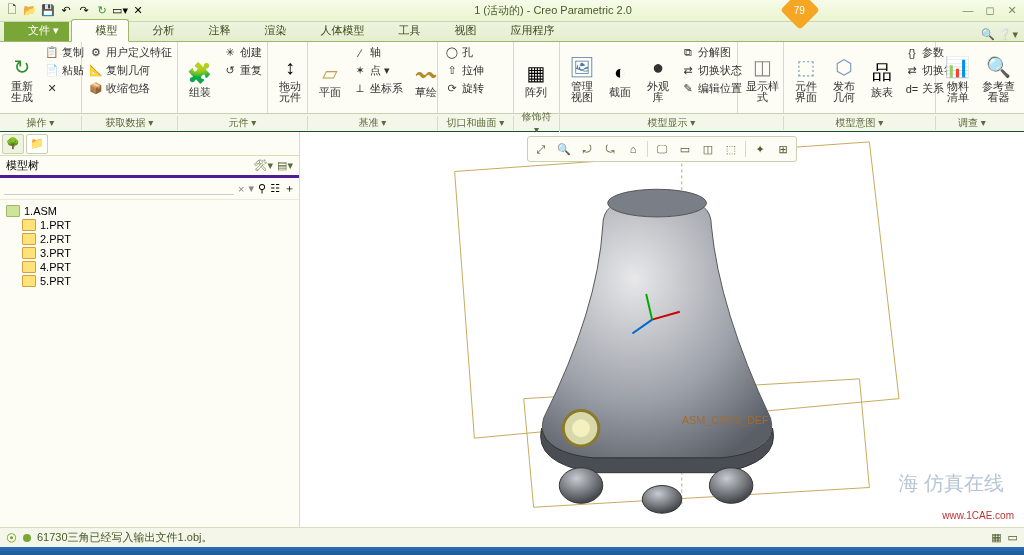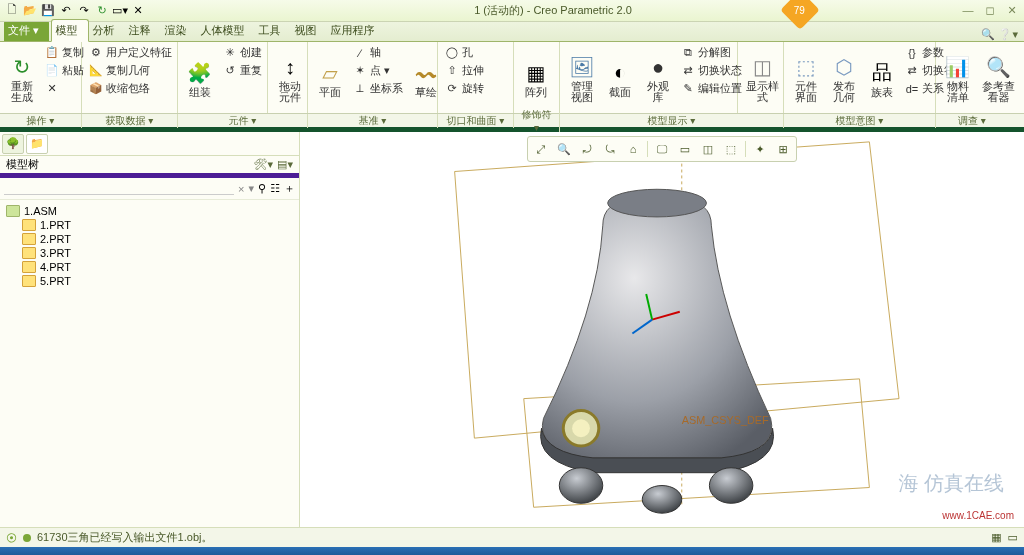--- a/index.html
+++ b/index.html
@@ -11,47 +11,47 @@
 .qat { display:flex; gap:2px; align-items:center; }
 .qat .ic { width:16px; height:16px; display:flex; align-items:center; justify-content:center; border-radius:2px; }
 .title-center { flex:1; text-align:center; color:#4a5a2a; }
 .winctl { display:flex; gap:6px; color:#7a8a5a; }
 .winctl span { width:16px; text-align:center; }
 .badge { position:absolute; top:-4px; right:210px; width:28px; height:28px; background:#f5a623; border-radius:4px; transform:rotate(45deg); display:flex; align-items:center; justify-content:center; }
 .badge span { transform:rotate(-45deg); color:#fff; font-size:10px; }
 
 
 .menubar { height:20px; background:linear-gradient(#eef4df,#e4edd0); display:flex; align-items:flex-end; padding-left:4px; border-bottom:1px solid #9fb56a; }
-.menutab { padding:3px 10px 3px 4px; color:#3a4a1a; cursor:pointer; }
+.menutab { padding:3px 10px 3px 24px; color:#3a4a1a; cursor:pointer; }
 .menutab.filetab { background:#7aa637; color:#fff; border-radius:3px 3px 0 0; margin-right:2px; }
 .menutab.active { background:#fdfdf5; border:1px solid #9fb56a; border-bottom:1px solid #fdfdf5; border-radius:3px 3px 0 0; position:relative; top:1px; }
 .menuhelp { margin-left:auto; display:flex; gap:4px; padding-right:6px; color:#5a6a3a; }
 
 
 .ribbon { height:72px; background:#fdfdf5; border-bottom:1px solid #c8d0b0; display:flex; }
 .rgroup { border-right:1px solid #d6deba; padding:2px 4px 1px 4px; display:flex; flex-direction:column; justify-content:space-between; }
 .rgcontent { display:flex; gap:2px; flex:1; }
 .bigbtn { display:flex; flex-direction:column; align-items:center; justify-content:center; padding:2px 4px; border-radius:3px; cursor:pointer; }
 .bigbtn .bic { width:28px; height:28px; display:flex; align-items:center; justify-content:center; font-size:20px; }
 .bigbtn .blbl { font-size:11px; text-align:center; line-height:11px; color:#333; }
 .smallcol { display:flex; flex-direction:column; gap:1px; }
 .smallbtn { display:flex; align-items:center; gap:3px; padding:1px 3px; border-radius:2px; cursor:pointer; color:#333; white-space:nowrap; }
 .smallbtn .sic { width:14px; height:14px; display:inline-flex; align-items:center; justify-content:center; font-size:11px; }
 
 
-.subbar { height:18px; background:#f3f6e8; border-bottom:5px solid #14532d; display:flex; align-items:center; }
+.subbar { height:18px; background:#f3f6e8; border-bottom:1px solid #14532d; display:flex; align-items:center; }
 .subcell { border-right:1px solid #d6deba; text-align:center; color:#5a6a3a; font-size:10px; padding:0 6px; display:flex; align-items:center; justify-content:center; }
 
 
 .body { flex:1; display:flex; background:#fff; position:relative; }
 .left { width:300px; border-right:1px solid #d6deba; display:flex; flex-direction:column; background:#fdfdf5; }
 .lefttabs { height:24px; border-bottom:1px solid #d6deba; display:flex; align-items:center; padding:2px; gap:2px; }
 .lefttabs .lt { width:22px; height:20px; border:1px solid #c8d0b0; background:#fff; display:flex; align-items:center; justify-content:center; border-radius:2px; }
 .lefttabs .lt.active { background:#eef4df; }
-.treehdr { height:22px; display:flex; align-items:center; padding:0 6px; justify-content:space-between; border-bottom:5px solid #4c1d95; }
+.treehdr { height:22px; display:flex; align-items:center; padding:0 6px; justify-content:space-between; border-bottom:3px solid #4c1d95; }
 .treehdr .th-right { display:flex; gap:4px; color:#5a6a3a; }
 .treesearch { height:22px; display:flex; align-items:center; padding:0 4px; border-bottom:1px solid #e8ecd8; gap:4px; }
 .treesearch input { flex:1; border:none; border-bottom:1px solid #ccc; background:transparent; font-size:11px; outline:none; }
 .tree { flex:1; padding:4px 6px; overflow:auto; }
 .tree .node { display:flex; align-items:center; gap:4px; padding:1px 0; cursor:pointer; }
 .tree .node .ticon { width:14px; height:12px; background:#ffe27a; border:1px solid #d4a23a; border-radius:1px; }
 .tree .node.asm .ticon { background:#cde59a; border-color:#9fb56a; }
 .tree .children { padding-left:16px; }
 
 .viewport { flex:1; position:relative; background:#fff; overflow:hidden; }

